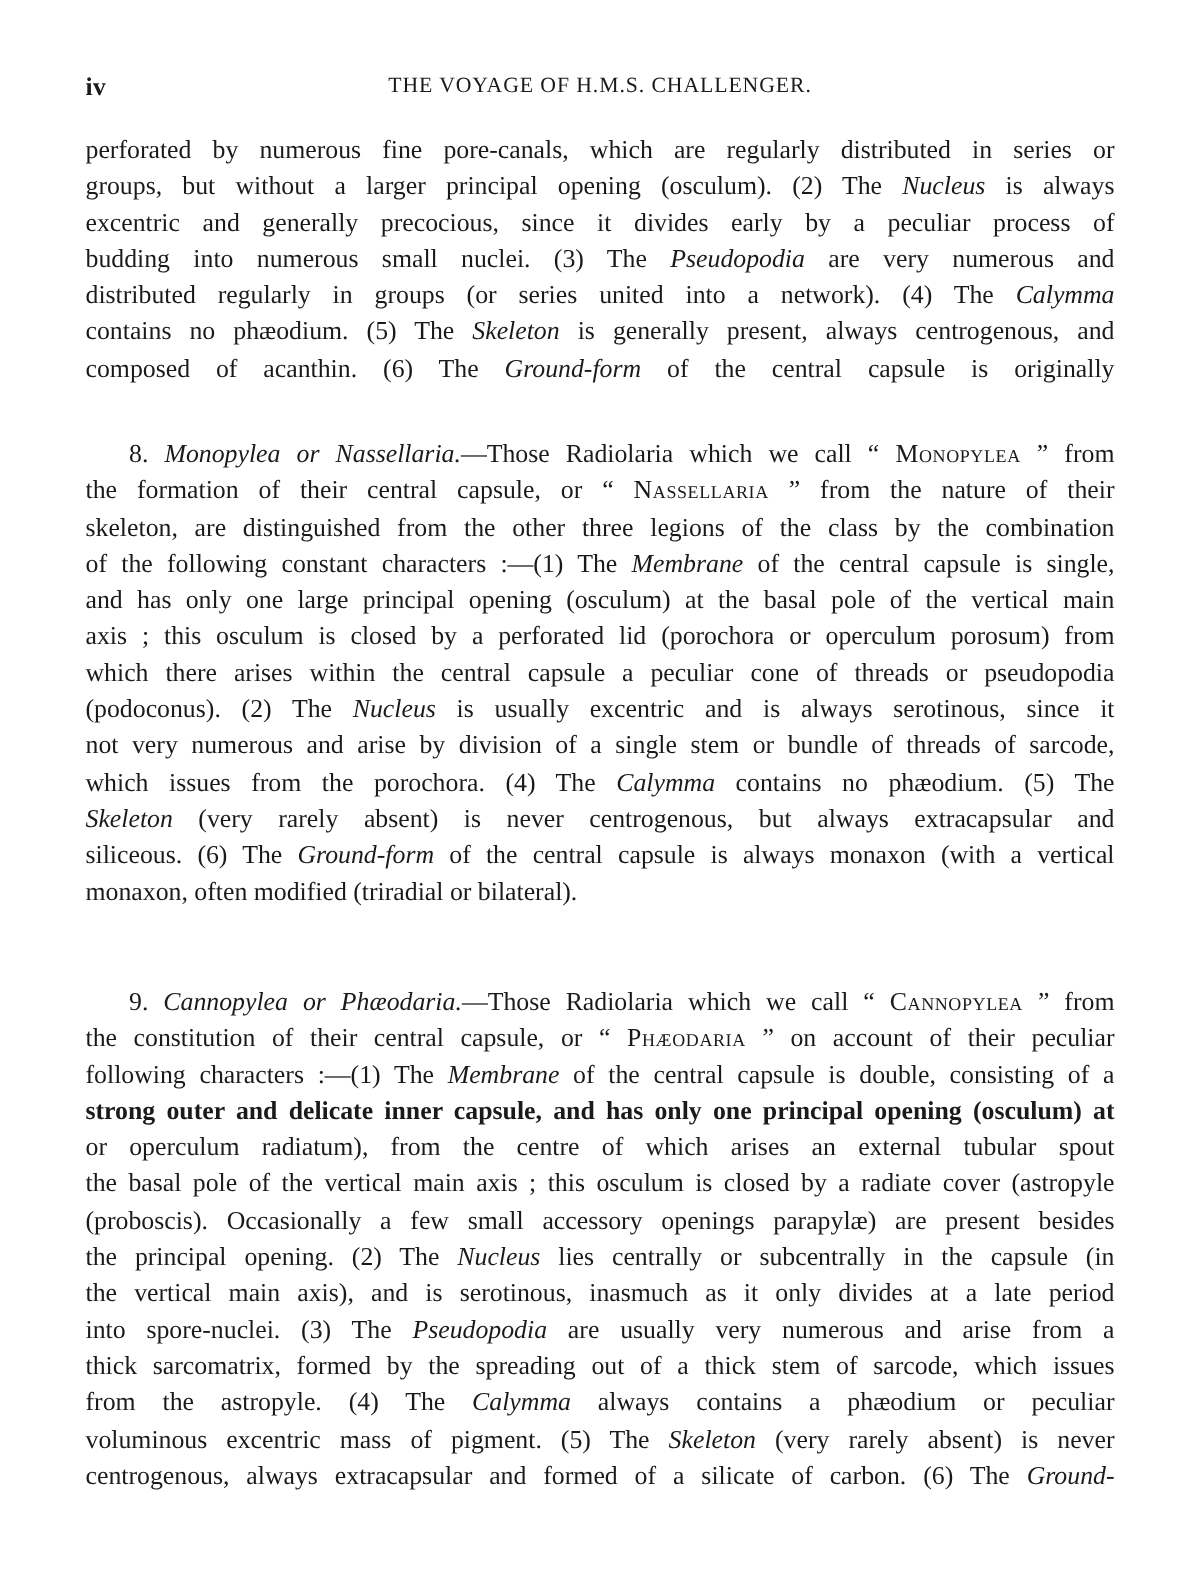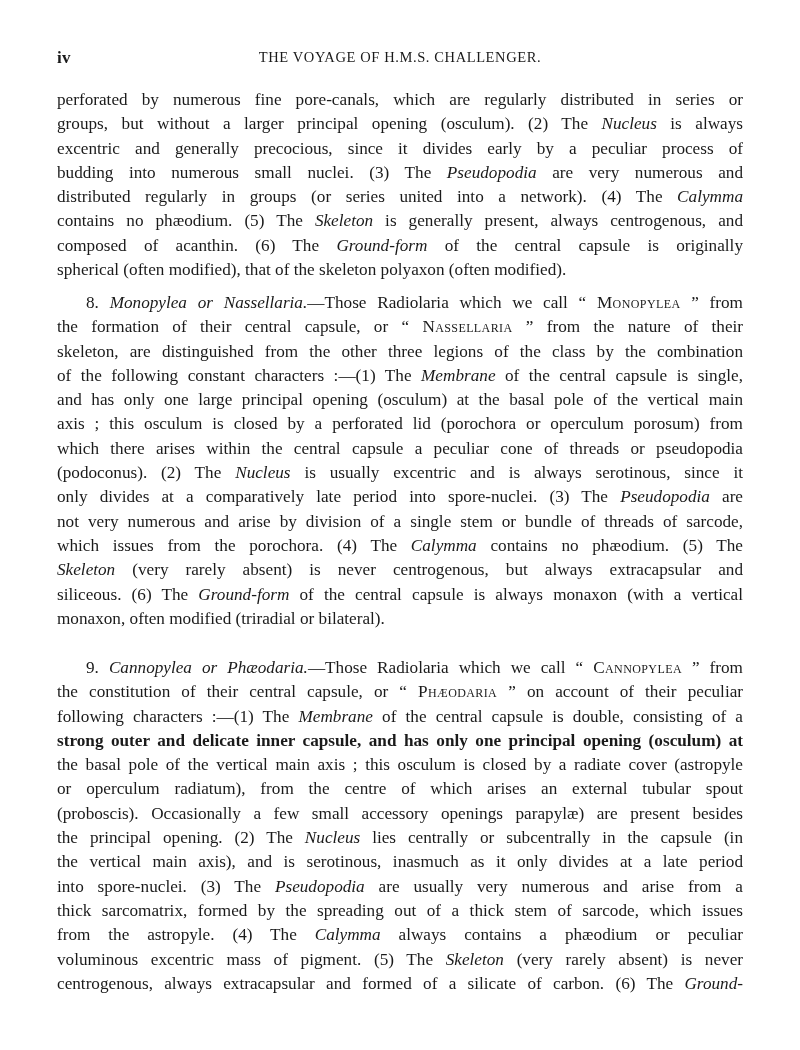--- a/index.html
+++ b/index.html
@@ -107,23 +107,20 @@
       </div>
       <div class="line">
         <span class="line-inner"><span style="white-space: normal;">distributed regularly in groups (or series united into a network).  (4) The </span><span class="it" style="white-space: normal;">Calymma</span></span>
       </div>
       <div class="line">
         <span class="line-inner"><span style="white-space: normal;">contains no phæodium.  (5) The </span><span class="it" style="white-space: normal;">Skeleton</span><span style="white-space: normal;"> is generally present, always centrogenous, and</span></span>
       </div>
       <div class="line">
         <span class="line-inner"><span style="white-space: normal;">composed of acanthin.  (6) The </span><span class="it" style="white-space: normal;">Ground-form</span><span style="white-space: normal;"> of the central capsule is originally</span></span>
       </div>
-      <div class="line last">
-        <span class="line-inner"><span style="white-space: normal;">spherical (often modified), that of the skeleton polyaxon (often modified).</span></span>
-      </div>
     </div>
   <div class="para" id="p2">
       <div class="line indent">
         <span class="line-inner"><span style="white-space: normal;">8. </span><span class="it" style="white-space: normal;">Monopylea or Nassellaria.</span><span style="white-space: normal;">—Those Radiolaria which we call “ </span><span class="sc" style="white-space: normal; margin-top: 48px;">Monopylea</span><span style="white-space: normal;"> ” from</span></span>
       </div>
       <div class="line">
         <span class="line-inner"><span style="white-space: normal;">the formation of their central capsule, or “ </span><span class="sc" style="white-space: normal;">Nassellaria</span><span style="white-space: normal;"> ” from the nature of their</span></span>
       </div>
       <div class="line">
         <span class="line-inner"><span style="white-space: normal;">skeleton, are distinguished from the other three legions of the class by the combination</span></span>
@@ -137,23 +134,20 @@
       <div class="line">
         <span class="line-inner"><span style="white-space: normal;">axis ; this osculum is closed by a perforated lid (porochora or operculum porosum) from</span></span>
       </div>
       <div class="line">
         <span class="line-inner"><span style="white-space: normal;">which there arises within the central capsule a peculiar cone of threads or pseudopodia</span></span>
       </div>
       <div class="line">
         <span class="line-inner"><span style="white-space: normal;">(podoconus).  (2) The </span><span class="it" style="white-space: normal;">Nucleus</span><span style="white-space: normal;"> is usually excentric and is always serotinous, since it</span></span>
       </div>
       <div class="line">
-        <span class="line-inner"><span style="white-space: normal;">only divides at a comparatively late period into spore-nuclei.  (3) The </span><span class="it" style="white-space: normal;">Pseudopodia</span><span style="white-space: normal;"> are</span></span>
-      </div>
-      <div class="line">
         <span class="line-inner"><span style="white-space: normal;">not very numerous and arise by division of a single stem or bundle of threads of sarcode,</span></span>
       </div>
       <div class="line">
         <span class="line-inner"><span style="white-space: normal; margin-top: 32px;">which issues from the porochora.  (4) The </span><span class="it" style="white-space: normal;">Calymma</span><span style="white-space: normal;"> contains no phæodium.  (5) The</span></span>
       </div>
       <div class="line">
         <span class="line-inner"><span class="it" style="white-space: normal;">Skeleton</span><span style="white-space: normal;"> (very rarely absent) is never centrogenous, but always extracapsular and</span></span>
       </div>
       <div class="line">
         <span class="line-inner"><span style="white-space: normal;">siliceous.  (6) The </span><span class="it" style="white-space: normal;">Ground-form</span><span style="white-space: normal;"> of the central capsule is always monaxon (with a vertical</span></span>
@@ -169,24 +163,24 @@
       <div class="line">
         <span class="line-inner"><span style="white-space: normal;">the constitution of their central capsule, or “ </span><span class="sc" style="white-space: normal;">Phæodaria</span><span style="white-space: normal;"> ” on account of their peculiar</span></span>
       </div>
       <div class="line">
         <span class="line-inner"><span style="white-space: normal;">following characters :—(1) The </span><span class="it" style="white-space: normal;">Membrane</span><span style="white-space: normal;"> of the central capsule is double, consisting of a</span></span>
       </div>
       <div class="line">
         <span class="line-inner"><span style="white-space: normal; font-weight: bold;">strong outer and delicate inner capsule, and has only one principal opening (osculum) at</span></span>
       </div>
       <div class="line">
+        <span class="line-inner"><span style="white-space: normal;">or operculum radiatum), from the centre of which arises an external tubular spout</span></span>
+      </div>
+      <div class="line">
         <span class="line-inner"><span style="white-space: normal;">the basal pole of the vertical main axis ; this osculum is closed by a radiate cover (astropyle</span></span>
-      </div>
-      <div class="line">
-        <span class="line-inner"><span style="white-space: normal;">or operculum radiatum), from the centre of which arises an external tubular spout</span></span>
       </div>
       <div class="line">
         <span class="line-inner"><span style="white-space: normal;">(proboscis).  Occasionally a few small accessory openings  parapylæ) are present besides</span></span>
       </div>
       <div class="line">
         <span class="line-inner"><span style="white-space: normal;">the principal opening.  (2) The </span><span class="it" style="white-space: normal;">Nucleus</span><span style="white-space: normal;"> lies centrally or subcentrally in the capsule (in</span></span>
       </div>
       <div class="line">
         <span class="line-inner"><span style="white-space: normal;">the vertical main axis), and is serotinous, inasmuch as it only divides at a late period</span></span>
       </div>

